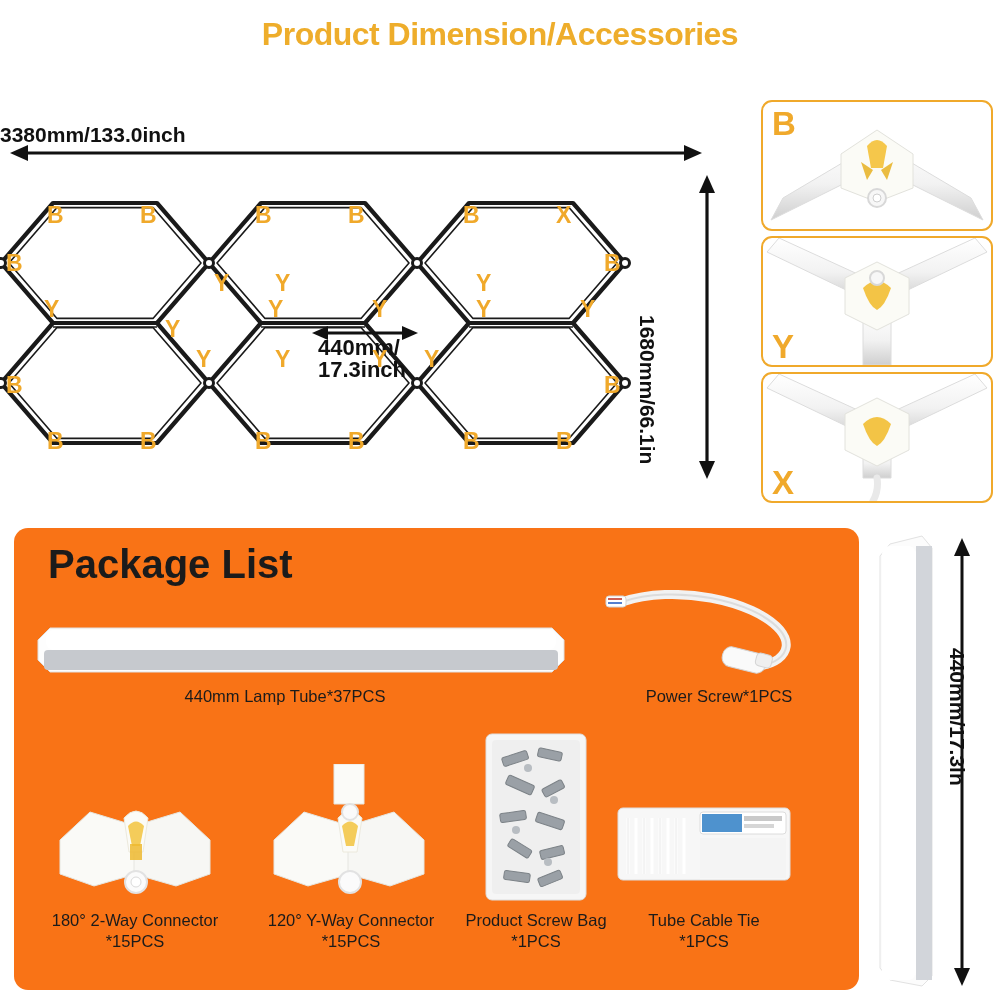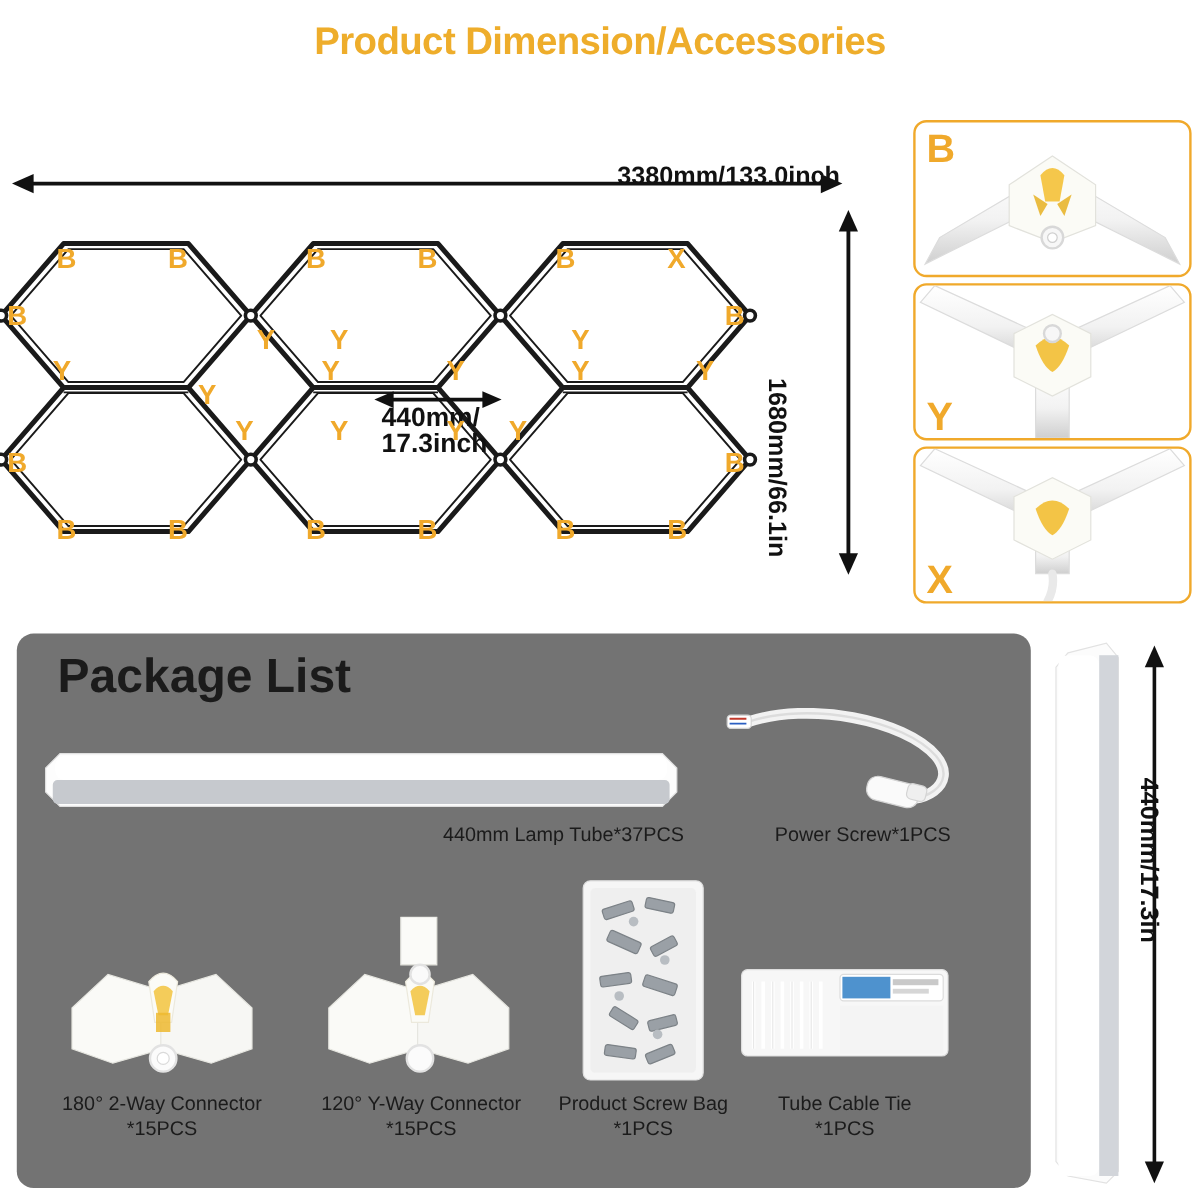--- a/index.html
+++ b/index.html
@@ -17,21 +17,21 @@
   }
 
   
   #diagram{position:absolute;left:0;top:105px;width:745px;height:400px;}
   #hexsvg{position:absolute;left:0;top:0;}
 
   .dimtext{
     position:absolute;font-size:21px;font-weight:bold;color:#111;
     font-family:"Liberation Sans",sans-serif;white-space:nowrap;
   }
-  #width-label{left:0;top:18px;width:700px;text-align:right;margin-top:12px;}
+  #width-label{left:0;top:18px;width:700px;text-align:left;}
   #height-label{
     left:659px;top:210px;transform:rotate(90deg);transform-origin:left top;
   }
   #inner-label{
     left:318px;top:232px;width:140px;text-align:left;line-height:1.02;
     font-size:22px;
   }
 
   
   .panel{
@@ -45,21 +45,21 @@
   #panel-b{left:761px;top:100px;width:228px;height:127px;}
   #panel-y{left:761px;top:236px;width:228px;height:127px;}
   #panel-x{left:761px;top:372px;width:228px;height:127px;}
   #panel-b .plabel{left:9px;top:5px;}
   #panel-y .plabel{left:9px;bottom:2px;}
   #panel-x .plabel{left:9px;bottom:2px;}
 
   
   #pkg{
     position:absolute;left:14px;top:528px;width:845px;height:462px;
-    background:#737373;border-radius:14px;
+    background:#f97316;border-radius:14px;
   }
   #pkg-title{
     position:absolute;left:34px;top:14px;font-size:40px;font-weight:bold;
     color:#1b1b1b;font-family:"Liberation Sans",sans-serif;
   }
   .cap{
     position:absolute;text-align:center;font-size:16.5px;color:#1b1b1b;
     line-height:1.25;font-family:"Liberation Sans",sans-serif;
   }
 
@@ -273,21 +273,21 @@
   </div>
 
   <div id="pkg">
     <div id="pkg-title">Package List</div>
 
     <svg style="position:absolute;left:22px;top:92px;" width="530" height="62" viewBox="0 0 530 62">
       <polygon points="14,8 516,8 528,20 528,40 516,52 14,52 2,40 2,20" fill="#fdfdfd" stroke="#e0e0e0"></polygon>
       <rect x="8" y="30" width="514" height="20" rx="4" fill="#c6c9ce"></rect>
       <rect x="10" y="10" width="510" height="20" rx="8" fill="#ffffff"></rect>
     </svg>
-    <div class="cap" style="left:26px;top:158px;width:530px;text-align:right;">
+    <div class="cap" style="left:6px;top:158px;width:530px;">
       <span>440mm Lamp Tube*37PCS</span>
     </div>
 
     <svg style="position:absolute;left:590px;top:62px;" width="230" height="95" viewBox="0 0 230 95">
       <path d="M18,12 C70,-6 150,10 176,40 C196,64 164,82 138,74" stroke="#f2f2f2" stroke-width="9" fill="none" stroke-linecap="round"></path>
       <path d="M18,12 C70,-6 150,10 176,40 C196,64 164,82 138,74" stroke="#dcdcdc" stroke-width="2" fill="none"></path>
       <rect x="2" y="6" width="20" height="11" rx="3" fill="#ffffff" stroke="#d4d4d4"></rect>
       <line x1="4" y1="9" x2="18" y2="9" stroke="#c2392b" stroke-width="1.6"></line>
       <line x1="4" y1="13" x2="18" y2="13" stroke="#2b5fc2" stroke-width="1.6"></line>
       <rect x="118" y="60" width="44" height="20" rx="9" fill="#fafafa" stroke="#d4d4d4" transform="rotate(14 140 70)"></rect>

